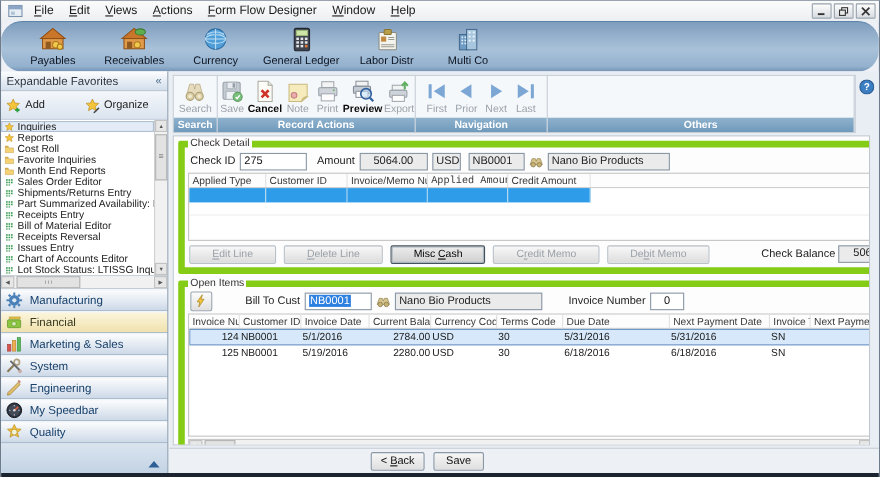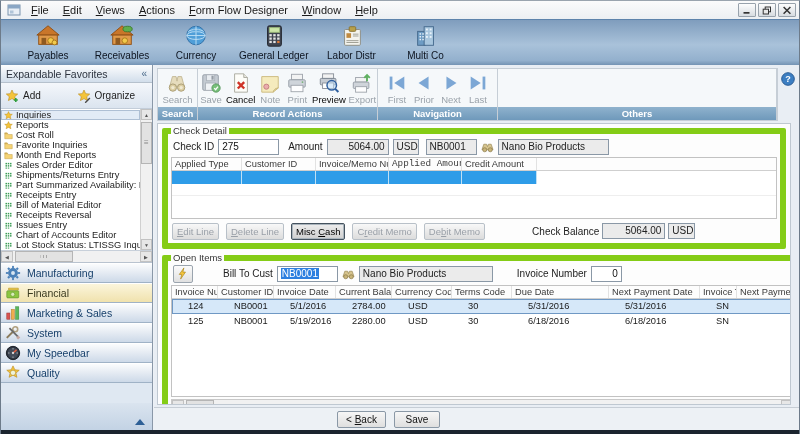--- a/index.html
+++ b/index.html
@@ -16,21 +16,21 @@
   .menu-items{display:flex;align-items:center;height:100%}
   .menu-item{padding:2px 7px;white-space:nowrap;cursor:default}
   .win-controls{margin-left:auto;display:flex;gap:2px;padding-right:3px}
   .win-btn{width:18px;height:14px;border:1px solid #98a2ac;background:linear-gradient(#fdfdfd,#d7dce1);
            display:flex;align-items:center;justify-content:center;border-radius:1px}
   .win-btn svg{width:10px;height:9px}
 
   
   .toolbar{position:absolute;top:18px;left:0;right:0;height:46px;
            background:linear-gradient(#7f9dbd,#a9c2da 55%,#93b0cd 90%,#7493b4);
-           border-top:1px solid #5d83ab;display:flex;align-items:flex-start;padding:3px 0 16px 16px;}
+           border-top:1px solid #5d83ab;display:flex;align-items:flex-start;padding:3px 0 16px 16px;border-radius:19px;}
   .tool-item{display:flex;flex-direction:column;align-items:center;min-width:62px;margin-right:12px;cursor:default}
   .tool-ic{width:26px;height:26px}
   .tool-ic svg{width:26px;height:26px}
   .tool-label{font-size:10px;color:#0d1420;margin-top:1px;white-space:nowrap}
 
   
   .sidebar{position:absolute;top:64px;left:0;width:152px;height:366px;border-right:1px solid #8a98a8;
            background:#dfe8f2;display:flex;flex-direction:column;}
   .sb-header{height:18px;flex:0 0 18px;background:linear-gradient(#fcfdfe,#d2deeb);border-bottom:1px solid #b6c1cd;
              display:flex;align-items:center;font-size:10.5px;color:#2e3540;padding:0 5px}
@@ -74,56 +74,56 @@
   .ribbon{position:absolute;left:3px;top:3px;right:21px;height:53px;background:#f5f8fa;
           border:1px solid #c6ced6;display:flex}
   .rgroup{display:flex;flex-direction:column;border-right:1px solid #c6ced6;min-width:0}
   .rbtns{flex:1;display:flex;align-items:flex-start;justify-content:center;gap:1px;padding-top:2px;overflow:hidden}
   .rbtn{display:flex;flex-direction:column;align-items:center;padding:1px 2px;cursor:default;min-width:26px}
   .rbtn .ic{width:22px;height:22px}
   .rbtn .ic svg{width:22px;height:22px}
   .rbtn-label{font-size:9.5px;white-space:nowrap}
   .rbtn.disabled .rbtn-label{color:#9aa2aa}
   .rbtn.disabled .ic{opacity:.8}
-  .rbtn.enabled .rbtn-label{color:#0a0a0a;font-weight:normal}
+  .rbtn.enabled .rbtn-label{color:#0a0a0a;font-weight:bold}
   .rcaption{height:13px;background:linear-gradient(#8fb2cd,#6f99bb);color:#fff;font-size:9.5px;font-weight:bold;
             text-align:center;line-height:13px;white-space:nowrap;overflow:hidden}
   .help{position:absolute;right:4px;top:7px;width:14px;height:14px;cursor:default}
   .help svg{width:14px;height:14px}
 
   .content{position:absolute;left:3px;top:58px;right:8px;bottom:26px;background:#fdfdfd;border:1px solid #bfc8d1;
            overflow:hidden}
   fieldset.group{border:6px solid #84cc16;border-radius:2px;margin:1px 4px 0 4px;padding:1px 3px 3px 3px;position:relative}
   fieldset.group legend{font-size:9.5px;color:#333;padding:0 2px}
   .field-row{display:flex;align-items:center;gap:4px;height:19px;padding:0 2px}
   .flabel{font-size:10px;color:#222;white-space:nowrap}
   .tbox{height:16px;border:1px solid #8a98a6;background:#fff;font-size:10px;padding:0 3px;line-height:14px;color:#111;
         overflow:hidden;white-space:nowrap}
   div.tbox{line-height:14px}
   .tbox.ro{background:#ebebeb;color:#222}
-  .num{text-align:right}
+  .num{text-align:center}
   .ic.lookup{width:13px;height:12px}
   .ic.lookup svg{width:13px;height:12px}
   .sel .selected-text{background:#2d7fe0;color:#fff;padding:0 1px}
 
   .grid{border:1px solid #c2c2c2;background:#fff;overflow:hidden}
   .grid1{height:62px;margin-top:1px}
   .grid2{height:112px;margin-top:2px}
   .ghead{display:flex;border-bottom:1px solid #cfcfcf;height:13px;background:#fdfdfd}
   .ghcell{font-size:9.3px;color:#3a3a3a;padding:0 3px;line-height:12px;border-right:1px solid #e2e2e2;
           white-space:nowrap;overflow:hidden;flex:0 0 auto}
   .g1sel{display:flex;height:13px}
   .g1sel .cell{background:#2e9ce8;border-right:1px solid #bfe0f5;flex:0 0 auto}
   .gempty{height:12px;border-bottom:1px solid #eeeeee}
   .g2row{display:flex;height:15px}
-  .g2row .gcell{font-size:9.3px;line-height:15px;padding:0 16px;white-space:nowrap;overflow:hidden;color:#1a1a1a;flex:0 0 auto}
+  .g2row .gcell{font-size:9.3px;line-height:15px;padding:0 1px;white-space:nowrap;overflow:hidden;color:#1a1a1a;flex:0 0 auto}
   .g2row.selrow{background:#d6e8f9;outline:1px solid #6f98c4;outline-offset:-1px}
 
   .btn-row{display:flex;align-items:center;gap:7px;margin-top:3px;height:18px;padding-left:1px}
-  .lbtn{height:17px;font-size:9.5px;padding:0 4px;background:linear-gradient(#f8f8f8,#dcdcdc);
+  .lbtn{height:17px;font-size:9.5px;padding:0 20px;background:linear-gradient(#f8f8f8,#dcdcdc);
         border:1px solid #9aa4ae;border-radius:2px;color:#222;white-space:nowrap}
   .lbtn.disabled{color:#9aa0a8;border-color:#b8c0c8}
   .lbtn.primary{border:1px solid #44525e;box-shadow:inset 0 0 0 1px #aab4bc;background:linear-gradient(#ededed,#cfcfcf);color:#000}
   .cbgroup{display:flex;align-items:center;gap:3px;margin-left:40px}
 
   .zap-btn{width:20px;height:18px;border:1px solid #9aa4ae;background:linear-gradient(#fbfbfb,#e0e0e0);
            border-radius:2px;padding:1px 2px}
   .zap-btn svg{width:13px;height:13px}
 
   .hscroll{height:13px;margin-top:2px;background:#f1f1f1;border:1px solid #c9c9c9;display:flex}
@@ -561,20 +561,29 @@
               <circle cx="11.5" cy="4.8" r="2.8" fill="none" stroke="#b0a080" stroke-width="1.8"></circle>
               <path d="M5 3.5l9.5 9.5" stroke="#6a6a6a" stroke-width="2"></path>
               <rect x="13.4" y="12.4" width="3" height="3.4" fill="#c8a8a0" transform="rotate(45 14.9 14.1)"></rect>
             </svg>
           </span>
           <span>System</span>
         </div>
         <div class="sb-acc-item">
           <span class="ic">
             <svg viewBox="0 0 18 18">
+              <path d="M2 16l2.6-.5L15 5.1l-2.1-2.1L2.5 13.4z" fill="#e0be6a" stroke="#9a7a30" stroke-width=".7"></path>
+              <path d="M12.2 1.8l2.1 2.1 1.4-1.4c-.5-1.2-1.3-1.8-2.1-2z" fill="#c88878"></path>
+            </svg>
+          </span>
+          <span>Engineering</span>
+        </div>
+        <div class="sb-acc-item">
+          <span class="ic">
+            <svg viewBox="0 0 18 18">
               <circle cx="9" cy="9" r="7.5" fill="#2e3540" stroke="#14181e"></circle>
               <circle cx="9" cy="9" r="5.8" fill="#434b58"></circle>
               <path d="M9 9l4-3.5" stroke="#e05a3a" stroke-width="1.6"></path>
               <circle cx="9" cy="9" r="1.3" fill="#d8d8d8"></circle>
               <path d="M9 3.6v1.4M14.4 9H13M9 14.4V13M3.6 9H5" stroke="#c8c8c8"></path>
             </svg>
           </span>
           <span>My Speedbar</span>
         </div>
         <div class="sb-acc-item">

